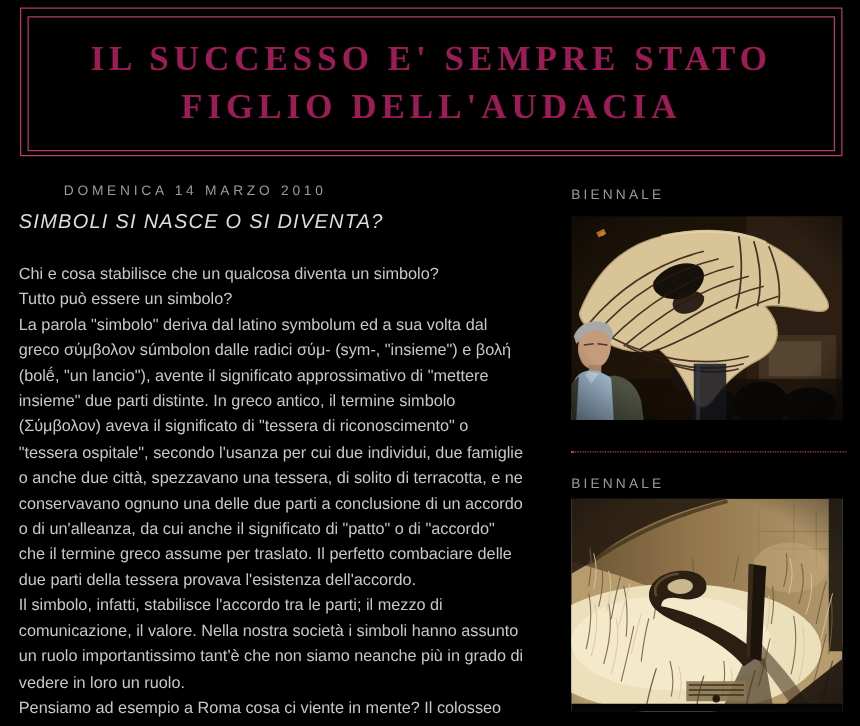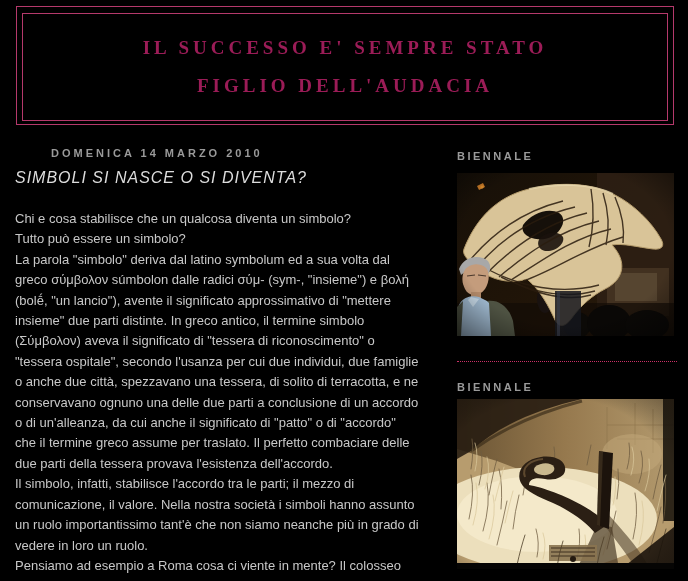--- a/index.html
+++ b/index.html
@@ -5,34 +5,34 @@
   html,body{margin:0;padding:0;background:#000;}
   #page{position:relative;width:688px;height:581px;background:#000;overflow:hidden;
         font-family:"Liberation Sans", sans-serif;}
 
   
   .header-frame{position:absolute;left:16px;top:6px;width:656px;height:117px;
                 border:1px solid #b5396b;}
   .header-inner{position:absolute;left:5px;top:6px;right:5px;bottom:3px;
                 border:1px solid #b5396b;display:flex;align-items:center;justify-content:center;}
   h1.blog-title{margin:0;font-family:"Liberation Serif", serif;font-weight:bold;
-                font-size:19px;line-height:38px;letter-spacing:4px;color:#9b1c57;
+                font-size:28px;line-height:38px;letter-spacing:4px;color:#9b1c57;
                 text-align:center;}
 
   
   .main-col{position:absolute;left:15px;top:147px;width:436px;}
-  h2.post-date{margin:0;font-size:11px;font-weight:bold;letter-spacing:3px;color:#9a9a9a;padding-left:36px;}
+  h2.post-date{margin:0;font-size:11px;font-weight:normal;letter-spacing:3px;color:#9a9a9a;padding-left:36px;}
   h3.post-title{margin:10px 0 0 0;font-size:16px;font-weight:normal;letter-spacing:1px;
                 color:#dddddd;cursor:pointer;font-style:italic;}
   .post-body{margin-top:22px;font-size:13px;line-height:20.4px;color:#c8c8c8;}
   .pre{white-space:pre-line;}
 
   
   .sidebar{position:absolute;left:457px;top:150px;width:220px;}
-  h4.side-head{margin:0;font-size:11px;font-weight:bold;letter-spacing:2.5px;color:#9a9a9a;}
+  h4.side-head{margin:0;font-size:11px;font-weight:normal;letter-spacing:2.5px;color:#9a9a9a;}
   .side-img{margin-top:11px;width:217px;font-size:0;line-height:0;cursor:pointer;}
   .side-img svg{display:block;}
   .divider{margin-top:25px;width:220px;border-top:1px dotted #cb3066;height:0;}
   .side-sec.second h4{margin-top:19px;}
   .side-sec.second .side-img{margin-top:6px;}
 </style>
 </head>
 <body>
 
 <div id="page">

